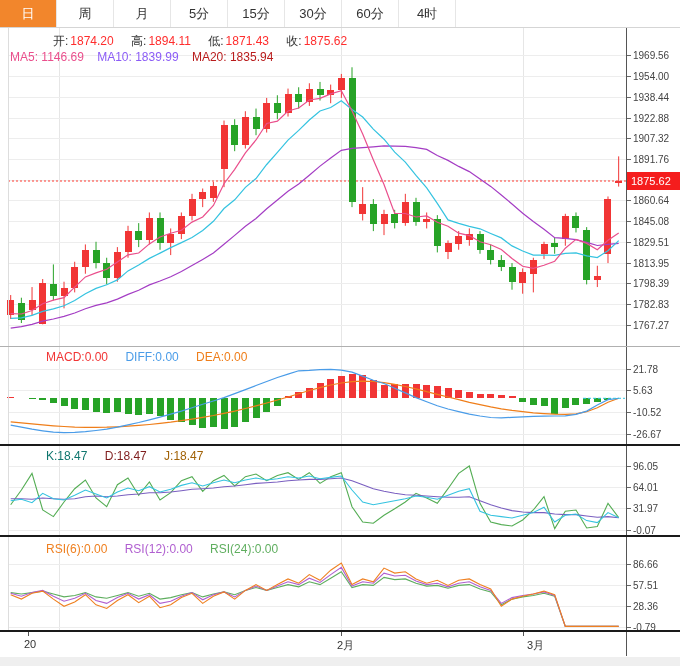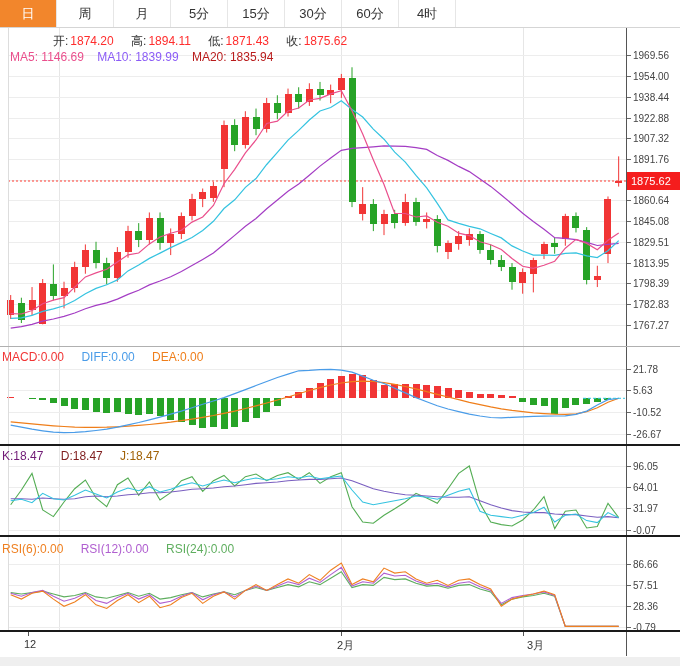--- a/index.html
+++ b/index.html
@@ -11,21 +11,21 @@
   .ma-line{position:absolute;left:10px;top:50px;font-size:12px;z-index:5;white-space:nowrap;}
   .info-line span{margin-right:2px;}
   .lbl{color:#333;}
   .val-red{color:#ff2d2d;}
   .gap{display:inline-block;width:10px;}
   svg{position:absolute;left:0;display:block;}
   #main-svg{top:28px;}
   #macd-svg{top:347px;}
   #kdj-svg{top:446px;}
   #rsi-svg{top:538px;}
-  .panel-head{position:absolute;left:2px;font-size:12px;z-index:5;white-space:nowrap;}
+  .panel-head{position:absolute;left:10px;font-size:12px;z-index:5;white-space:nowrap;padding-left:36px;}
   .panel-head span{margin-right:14px;}
   #price-tag{position:absolute;left:627px;top:172px;width:53px;height:18px;background:#f51d1d;color:#fff;font-size:11px;line-height:18px;padding-left:4px;box-sizing:border-box;z-index:6;}
   .divider{position:absolute;left:0;width:680px;z-index:4;}
   #div-main{top:346px;height:1px;background:#b0b0b0;}
   #div-macd{top:444px;height:2px;background:#1a1a1a;}
   #div-kdj{top:535px;height:2px;background:#1a1a1a;}
   #div-rsi{top:630px;height:2px;background:#1a1a1a;}
   #right-border{position:absolute;left:626px;top:28px;width:1px;height:628px;background:#555;z-index:3;}
   #left-border{position:absolute;left:8px;top:28px;width:1px;height:604px;background:#ddd;z-index:1;}
   .xaxis{position:absolute;left:0;top:632px;width:680px;height:24px;background:#fff;}
@@ -306,21 +306,21 @@
       <rect x="572.498" y="51.3" width="7" height="6.718499999999999" fill="#27a327" shape-rendering="crispEdges"></rect>
       <rect x="583.1640000000001" y="51.3" width="7" height="5.3748000000000005" fill="#27a327" shape-rendering="crispEdges"></rect>
       <rect x="593.83" y="51.3" width="7" height="4.031100000000002" fill="#27a327" shape-rendering="crispEdges"></rect>
       <rect x="604.4960000000001" y="51.3" width="7" height="2.0155499999999975" fill="#27a327" shape-rendering="crispEdges"></rect>
       <polyline points="10.7,74.8 21.4,75.8 32.0,76.8 42.7,77.9 53.4,78.8 64.0,79.5 74.7,80.1 85.4,80.3 96.0,80.3 106.7,80.2 117.4,79.8 128.0,79.2 138.7,78.4 149.4,77.5 160.0,76.4 170.7,75.2 181.4,73.7 192.0,72.1 202.7,70.4 213.4,68.5 224.0,66.3 234.7,64.1 245.4,61.5 256.0,58.8 266.7,56.0 277.4,53.0 288.0,50.0 298.7,46.7 309.3,43.5 320.0,40.6 330.7,38.0 341.3,36.0 352.0,34.6 362.7,34.1 373.3,34.5 384.0,35.6 394.7,37.3 405.3,39.5 416.0,41.9 426.7,44.6 437.3,47.3 448.0,50.0 458.7,52.6 469.3,55.3 480.0,57.7 490.7,59.9 501.3,61.8 512.0,63.4 522.7,64.7 533.3,65.8 544.0,66.6 554.7,67.2 565.3,67.4 576.0,66.8 586.7,64.7 597.3,60.7 608.0,55.3 618.7,51.3" fill="none" stroke="#ef7e1a" stroke-width="1.2"></polyline>
       <polyline points="10.7,78.2 21.4,80.2 32.0,82.2 42.7,83.8 53.4,85.2 64.0,85.6 74.7,85.3 85.4,84.6 96.0,83.5 106.7,82.2 117.4,80.2 128.0,77.9 138.7,75.5 149.4,72.8 160.0,70.1 170.7,67.2 181.4,64.1 192.0,60.7 202.7,57.3 213.4,54.0 224.0,50.6 234.7,46.6 245.4,42.6 256.0,38.5 266.7,34.5 277.4,30.5 288.0,27.1 298.7,23.8 309.3,23.4 320.0,22.7 330.7,22.4 341.3,23.1 352.0,25.1 362.7,29.1 373.3,33.2 384.0,36.5 394.7,41.2 405.3,45.9 416.0,50.6 426.7,54.7 437.3,58.7 448.0,62.0 458.7,64.7 469.3,67.2 480.0,69.0 490.7,70.5 501.3,70.8 512.0,70.4 522.7,69.8 533.3,69.4 544.0,69.2 554.7,69.0 565.3,68.8 576.0,67.4 586.7,64.1 597.3,58.0 608.0,52.6 618.7,51.3" fill="none" stroke="#4a9ce8" stroke-width="1.2"></polyline>
       <line x1="583" y1="51.3" x2="625" y2="51.3" stroke="#35c3e0" stroke-dasharray="3 2"></line>
     </svg>
 
   <div class="panel-head" style="top:449px">
-    <span style="color:#701a75">K:18.47</span>
+    <span style="color:#0f766e">K:18.47</span>
     <span style="color:#7f1d1d">D:18.47</span>
     <span style="color:#a16207">J:18.47</span>
   </div>
   <svg id="kdj-svg" width="680" height="89">
       <line x1="59" y1="0" x2="59" y2="89" stroke="#e6e6e6" shape-rendering="crispEdges"></line>
       <line x1="341" y1="0" x2="341" y2="89" stroke="#e6e6e6" shape-rendering="crispEdges"></line>
       <line x1="523" y1="0" x2="523" y2="89" stroke="#e6e6e6" shape-rendering="crispEdges"></line>
       <line x1="8" y1="20.01291600000001" x2="626" y2="20.01291600000001" stroke="#ededed" shape-rendering="crispEdges"></line>
       <line x1="626" y1="20.01291600000001" x2="631" y2="20.01291600000001" stroke="#666" shape-rendering="crispEdges"></line>
       <text x="633" y="23.51291600000001" font-size="10" fill="#444">96.05</text>
@@ -365,21 +365,21 @@
     </svg>
 
   <div class="divider" id="div-main"></div>
   <div class="divider" id="div-macd"></div>
   <div class="divider" id="div-kdj"></div>
   <div class="divider" id="div-rsi"></div>
   <div id="right-border"></div>
   <div id="left-border"></div>
 
   <div class="xaxis">
-    <span class="xlab" style="left: 24px;">12</span>
+    <span class="xlab" style="left: 24px;">20</span>
     <span class="xlab" style="left: 337px;">2月</span>
     <span class="xlab" style="left: 519px; margin-left: 8px;">3月</span>
   <div class="xtick" style="left: 28px;"></div>
       <div class="xtick" style="left: 341px;"></div>
       <div class="xtick" style="left: 523px;"></div>
     </div>
   <div id="bottom-strip"></div>
 </div>
 
 </body></html>

